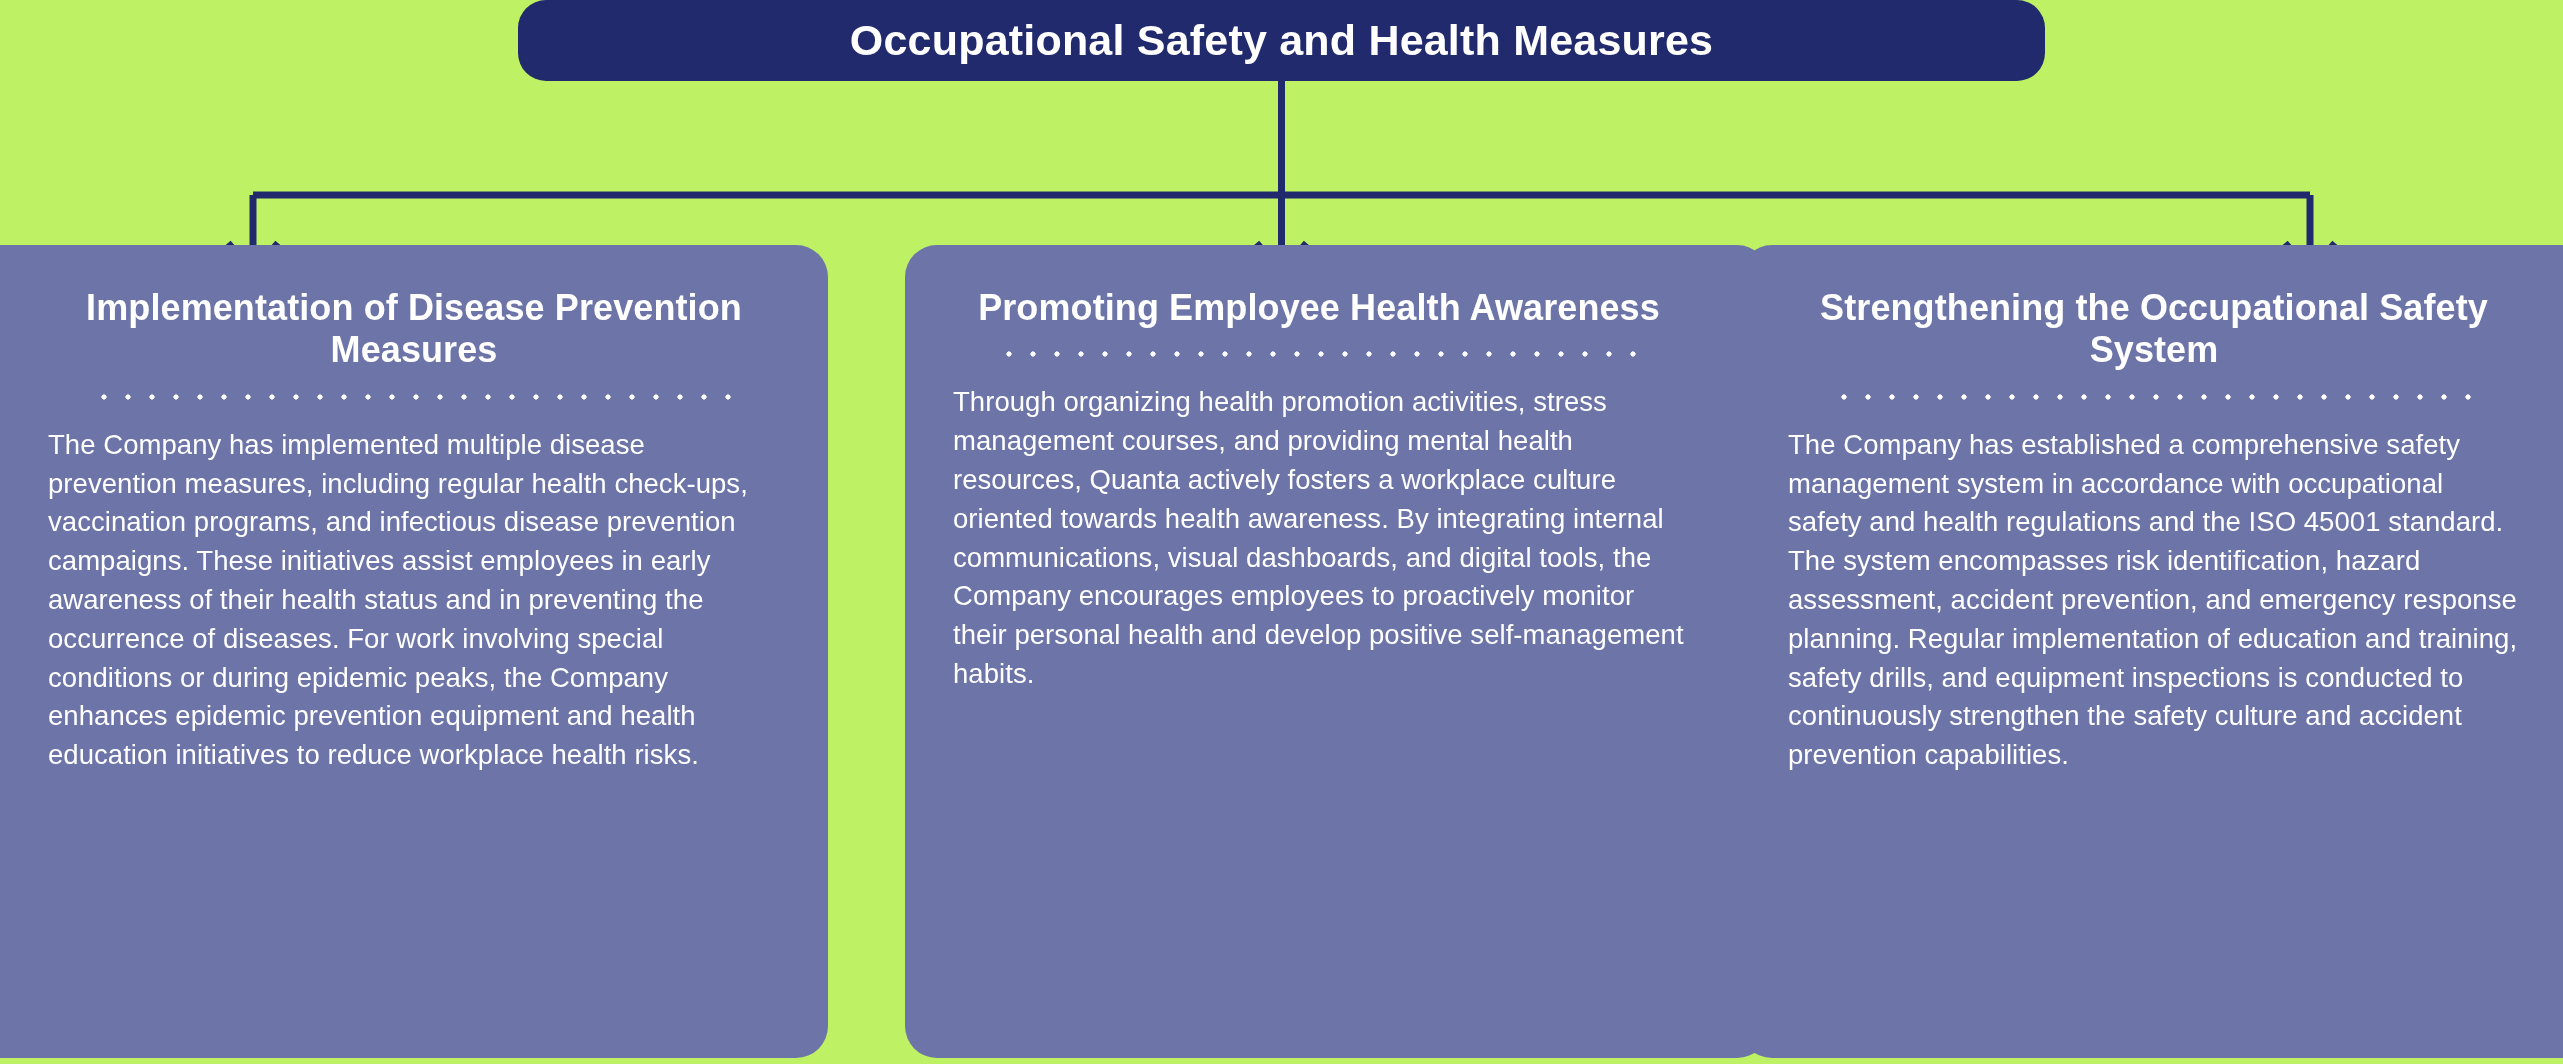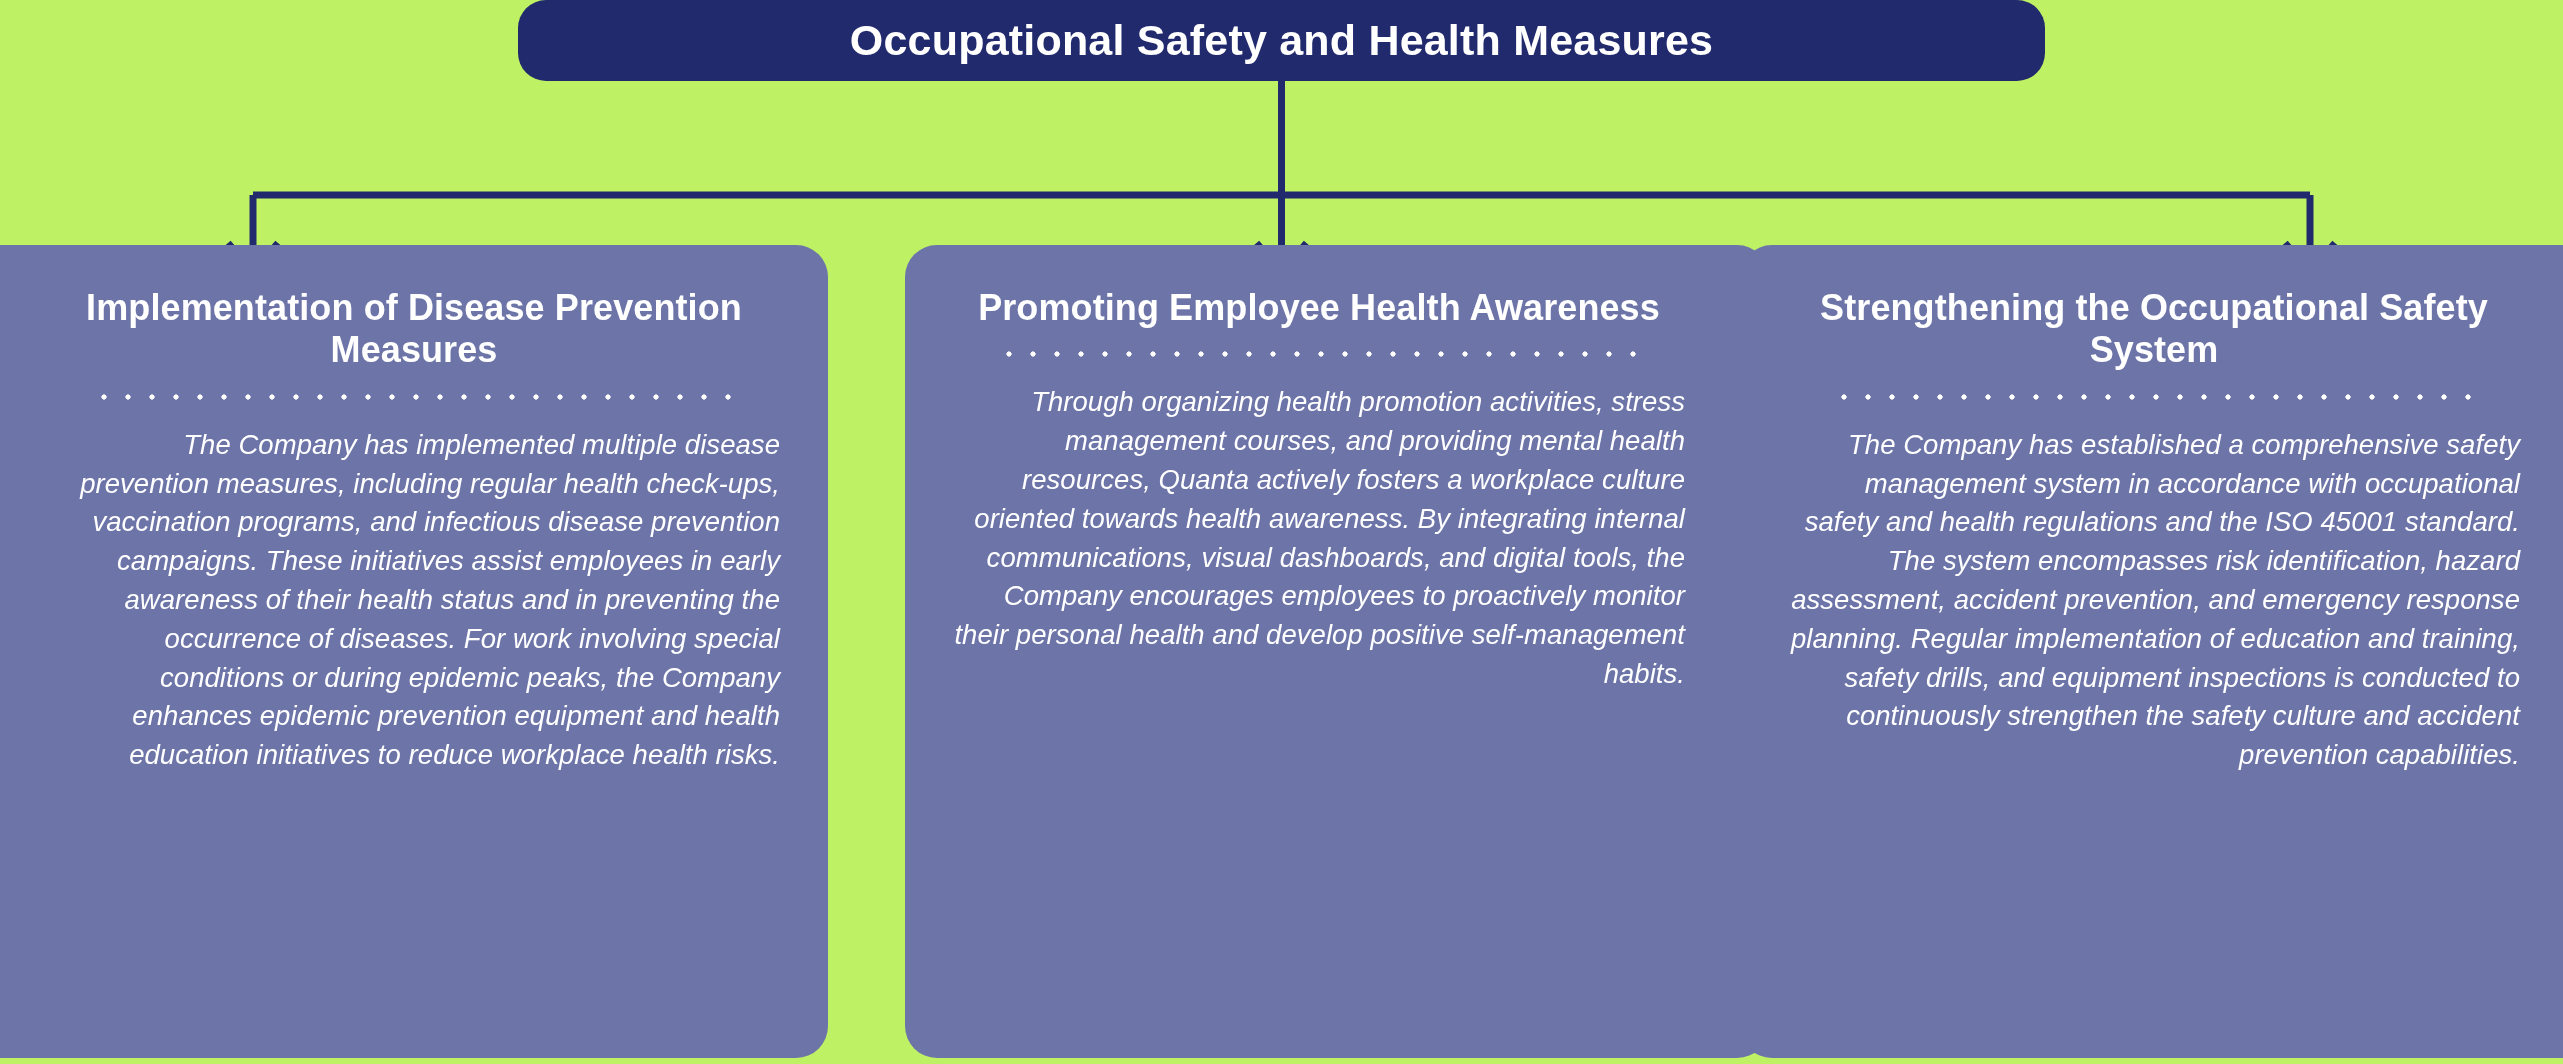--- a/index.html
+++ b/index.html
@@ -100,23 +100,22 @@
     background-repeat: repeat-x;
     background-position: left center;
   }
 
   .card-body {
     color: #ffffff;
     font-size: 27.5px;
     line-height: 1.41;
     padding: 26px 48px 0 48px;
     box-sizing: border-box;
-    text-align: right;
+    text-align: left;
     letter-spacing: 0.05px;
-    font-style: italic;
   }
 </style>
 </head>
 <body>
 
 <div id="stage">
 
   <div class="header-box">
     <div class="header-title">Occupational Safety and Health Measures</div>
   </div>

